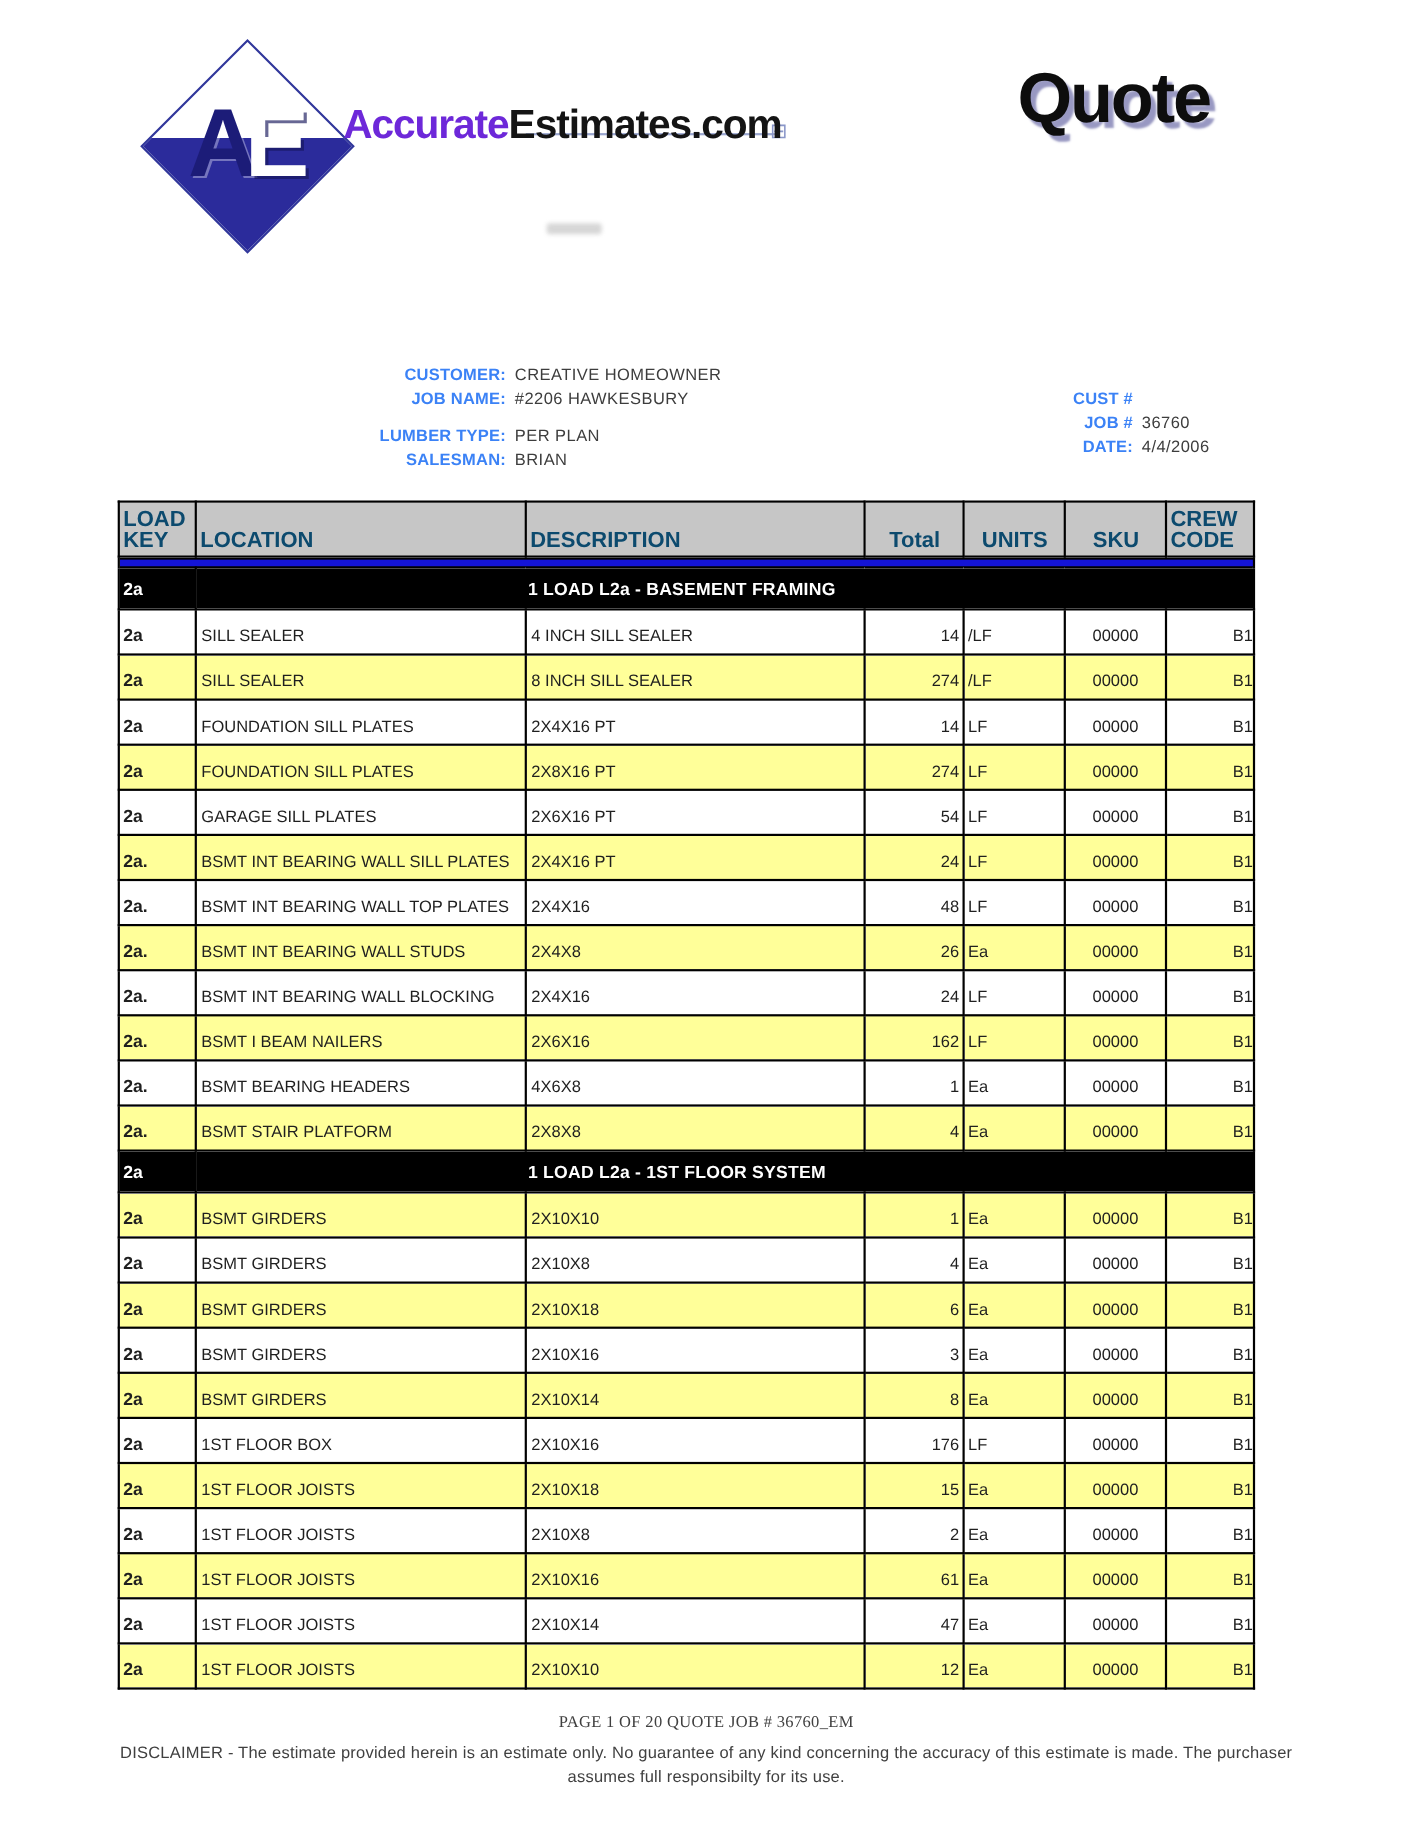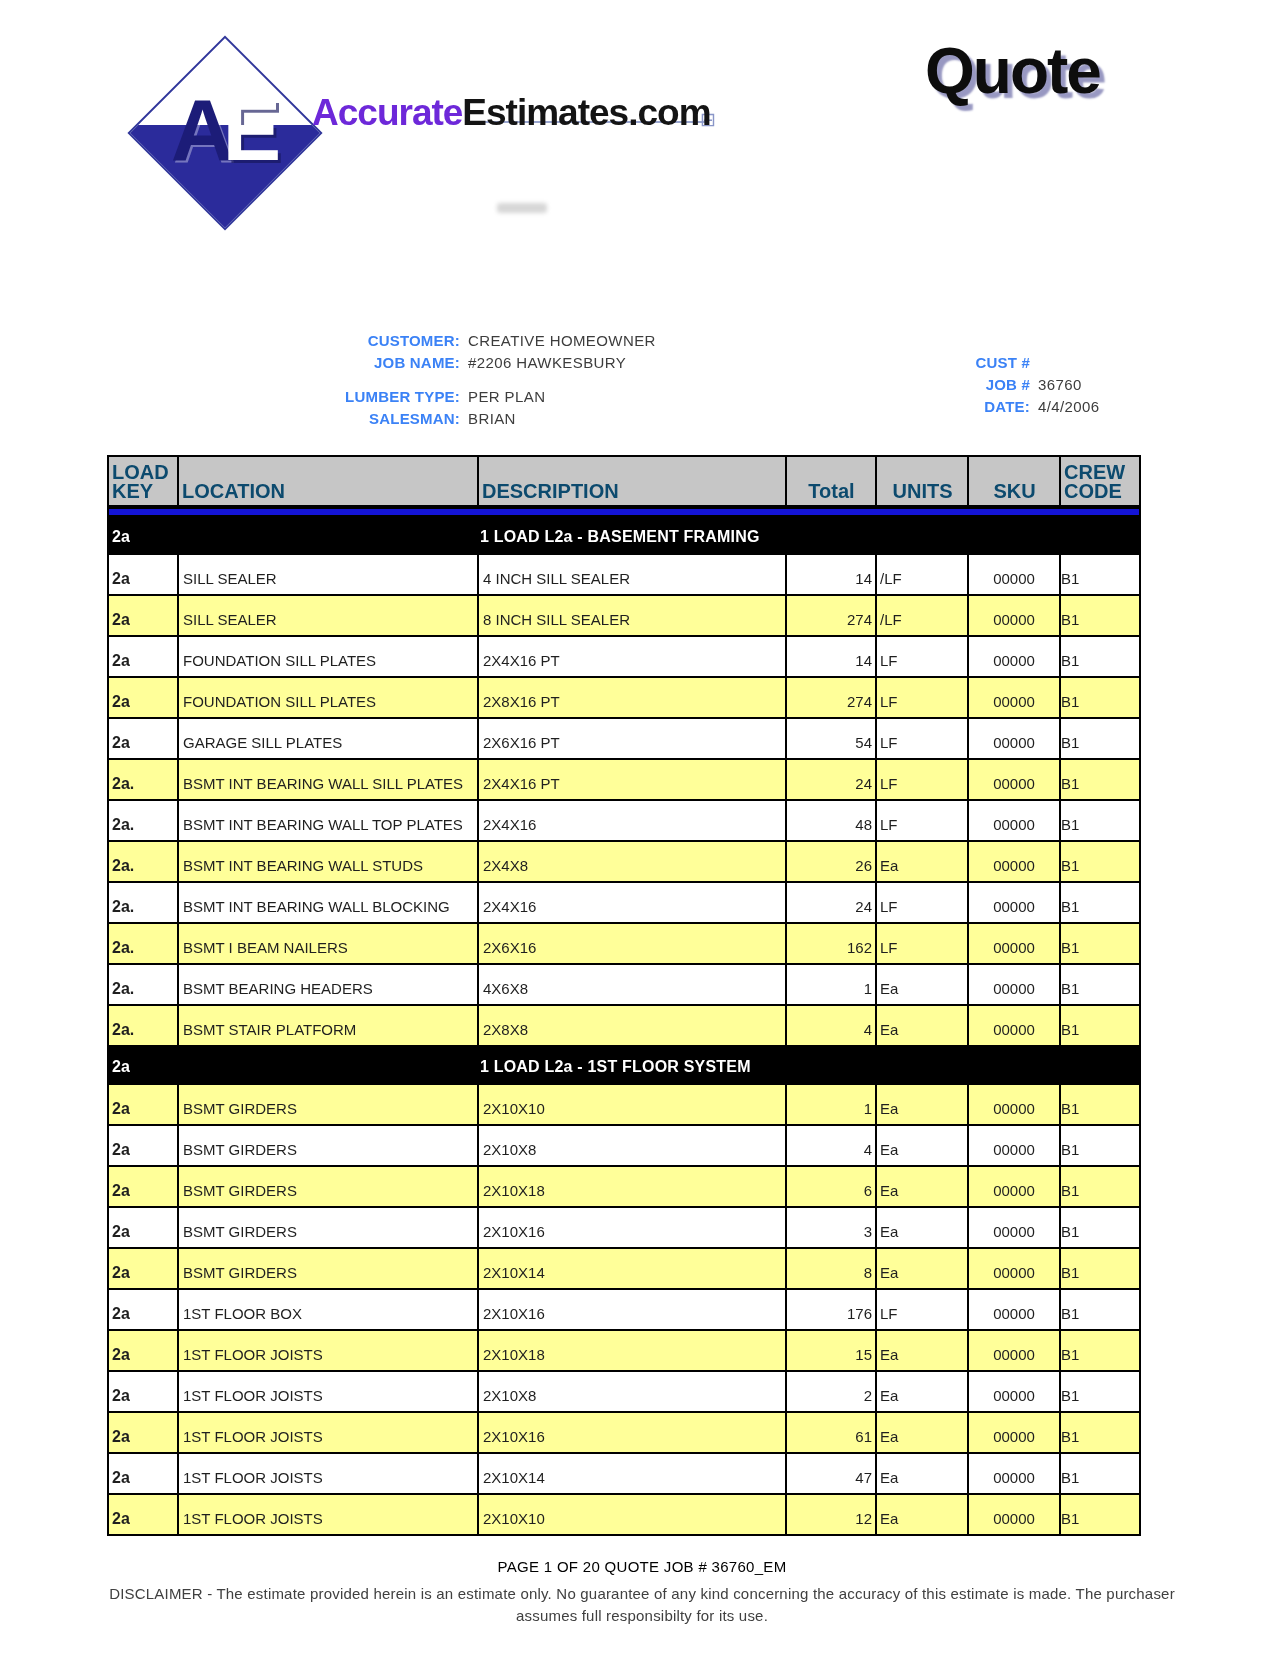--- a/index.html
+++ b/index.html
@@ -51,21 +51,21 @@
     position: absolute; left: 700px; top: 108px;
     font-size: 19px; color: #8a96c8; z-index: 1;
     font-family: "DejaVu Sans", sans-serif;
   }
   .smudge {
     position: absolute; left: 497px; top: 203px; width: 50px; height: 10px;
     background: #9a9a9a; opacity: 0.4; filter: blur(2px); border-radius: 3px;
   }
   .quote-title {
     position: absolute;
-    left: 925px; top: 34px;
+    left: 925px; top: 52px;
     font-size: 64px; font-weight: bold; letter-spacing: -2px;
     color: #0d0d0d;
     text-shadow: 5px 5px 2px #9898c2;
   }
 
   
   .info-left { position: absolute; left: 160px; top: 330px; width: 700px; font-size: 15px; }
   .info-right { position: absolute; left: 860px; top: 352px; width: 360px; font-size: 15px; }
   .info-row { display: flex; line-height: 22px; }
   .info-row.lumber-row { margin-top: 12px; }
@@ -116,26 +116,26 @@
   .item-row { height: 41px; }
   .item-row.white td { background: #ffffff; }
   .item-row.yellow td { background: #ffff99; }
   .item-row td { padding-bottom: 6px; line-height: 18px; }
   td.lk { font-weight: bold; font-size: 16px; padding-left: 3px; }
   td.loc { padding-left: 4px; padding-right: 6px; }
   td.desc { padding-left: 4px; }
   td.tot { text-align: right; padding-right: 3px; }
   td.unit { text-align: left; padding-left: 3px; }
   td.sku { text-align: center; }
-  td.crew { text-align: left; }
+  td.crew { text-align: right; }
 
   
   .page-line {
     position: absolute; left: 0; top: 1558px; width: 100%;
-    text-align: center; font-size: 15px; color: #000000; letter-spacing: 0.3px;
+    text-align: center; font-size: 15px; color: #404040; letter-spacing: 0.3px; font-family: Liberation Serif, serif;
   }
   .disclaimer {
     position: absolute; left: 92px; top: 1583px; width: 1100px;
     text-align: center; font-size: 15px; color: #404040; line-height: 22px;
     letter-spacing: 0.2px;
   }
 </style>
 </head>
 <body>
 

